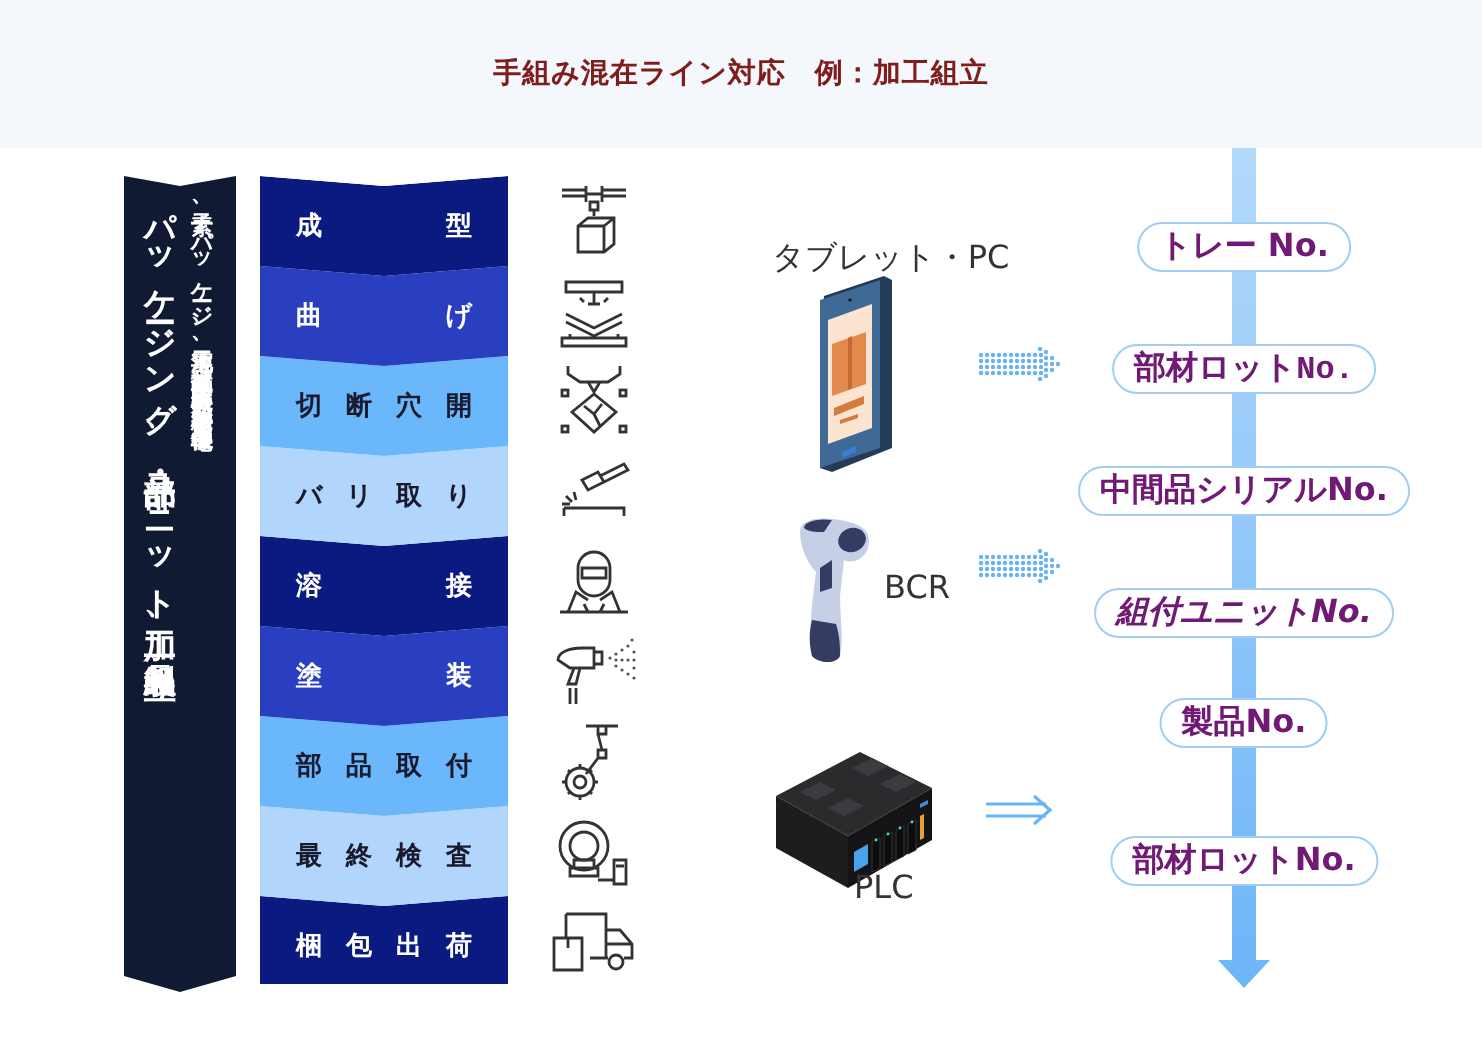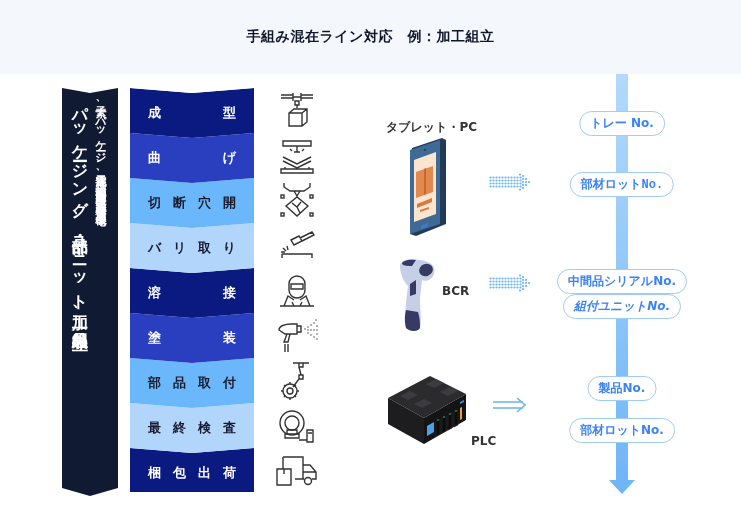--- a/index.html
+++ b/index.html
@@ -1,37 +1,37 @@
 <!DOCTYPE html>
 <html><head>
 <meta charset="utf-8">
 <style>
   * { box-sizing: border-box; margin: 0; padding: 0; }
   body { width: 741px; height: 519px; background: #ffffff; font-family: "DejaVu Sans", "Liberation Sans", sans-serif; position: relative; overflow: hidden; }
   .header { position: absolute; left: 0; top: 0; width: 741px; height: 74px; background: #f4f7fc; display: flex; align-items: center; justify-content: center; }
-  .header-title { font-size: 14px; font-weight: bold; color: #0f172a; letter-spacing: 0.5px; }
+  .header-title { font-size: 14px; font-weight: bold; color: #7f1d1d; letter-spacing: 0.5px; }
 
   .industry { position: absolute; left: 62px; top: 88px; width: 56px; height: 408px; }
   .industry svg.bg { position: absolute; left: 0; top: 0; }
   .industry-main { position: absolute; left: 8px; top: 8px; writing-mode: vertical-rl; font-size: 16px; font-weight: bold; color: #fff; line-height: 20px; letter-spacing: 0.5px; }
   .industry-sub { position: absolute; left: 30px; top: 10px; writing-mode: vertical-rl; font-size: 11px; font-weight: bold; color: #fff; line-height: 16px; letter-spacing: -0.3px; }
 
   .stages { position: absolute; left: 130px; top: 88px; width: 124px; height: 404px; }
   .stages svg { position: absolute; left: 0; top: 0; }
   .stage-label { position: absolute; left: 0; width: 124px; height: 45px; display: flex; align-items: center; justify-content: space-between; padding: 0 18px; font-size: 13px; font-weight: bold; }
   .stage-label span { display: inline-block; }
 
   .icons { position: absolute; left: 274px; top: 88px; width: 46px; }
   .icon-cell { position: absolute; left: 0; width: 46px; height: 45px; display: flex; align-items: center; justify-content: center; }
 
-  .device-label { position: absolute; font-size: 12px; font-weight: bold; color: #333; }
+  .device-label { position: absolute; font-size: 16px; font-weight: normal; color: #333; }
   .device { position: absolute; }
 
   .timeline { position: absolute; left: 616px; top: 74px; width: 12px; height: 420px; }
-  .pill { position: absolute; height: 25px; border: 1.5px solid #9fcdf5; border-radius: 13px; background: #fff; display: flex; align-items: center; justify-content: center; font-size: 12px; font-weight: bold; color: #3b82f6; padding: 0 10px; white-space: nowrap; transform: translateX(-50%); }
+  .pill { position: absolute; height: 25px; border: 1.5px solid #9fcdf5; border-radius: 13px; background: #fff; display: flex; align-items: center; justify-content: center; font-size: 16px; font-weight: bold; color: #701a75; padding: 0 10px; white-space: nowrap; transform: translateX(-50%); }
 </style>
 </head>
 <body>
 
 <div class="header">
   <div class="header-title">手組み混在ライン対応　例：加工組立</div>
 </div>
 
 <div class="industry">
   <svg class="bg" width="56" height="408" viewBox="0 0 56 408">
@@ -345,38 +345,38 @@
     <path d="M41 52 L48 48 L48 58 L41 62 Z" fill="#4aa3e8"></path>
     <path d="M50 47 L54 45 L54 60 L50 62 Z M56 44 L60 42 L60 57 L56 59 Z M62 41 L66 39 L66 54 L62 56 Z M68 38 L72 36 L72 51 L68 53 Z" fill="#0c0c0e" stroke="#333" stroke-width="0.5"></path>
     <circle cx="52" cy="46" r="0.7" fill="#3fe0c0"></circle>
       <circle cx="58" cy="43" r="0.7" fill="#3fe0c0"></circle>
       <circle cx="64" cy="40" r="0.7" fill="#3fe0c0"></circle>
       <circle cx="70" cy="37" r="0.7" fill="#3fe0c0"></circle>
     <path d="M74 34 L76 33 L76 45 L74 46 Z" fill="#e8a03a"></path>
     <path d="M74 28 L78 26 L78 28 L74 30 Z" fill="#3a8ee8"></path>
   </svg>
 </div>
-<div class="device-label" style="left:471px;top:434px">PLC</div>
+<div class="device-label" style="left:427px;top:434px">PLC</div>
 <div class="device" style="left:493px;top:396px">
   <svg width="34" height="18" viewBox="0 0 34 18" fill="none" stroke="#6ab3f5" stroke-width="1.6">
     <path d="M0 6h30 M0 12h30 M24 2l8 7-8 7"></path>
   </svg>
 </div>
 
 <div class="timeline">
   <svg width="26" height="422" viewBox="0 0 26 422" style="position:absolute;left:-7px;top:0">
     <defs>
       <linearGradient id="tlg" x1="0" y1="0" x2="0" y2="1">
         <stop offset="0" id="tl-top" stop-color="#b3d9fb"></stop>
         <stop offset="1" id="tl-bot" stop-color="#6db5f7"></stop>
       </linearGradient>
     </defs>
     <path d="M7 0 H19 V406 H26 L13 420 L0 406 H7 Z" fill="url(#tlg)"></path>
   </svg>
 </div>
 <div id="pills">
     <div class="pill" style="left: 622px; top: 111px;">トレー No.</div>
     <div class="pill" style="left: 622px; top: 172px; font-family: Liberation Mono, monospace;">部材ロットNo.</div>
-    <div class="pill" style="left: 622px; top: 233px; margin-top: 36px;">中間品シリアルNo.</div>
+    <div class="pill" style="left: 622px; top: 233px;">中間品シリアルNo.</div>
     <div class="pill" style="left: 622px; top: 294px; font-style: italic;">組付ユニットNo.</div>
-    <div class="pill" style="left: 622px; top: 376px;">製品No.</div>
+    <div class="pill" style="left: 622px; top: 349px;">製品No.</div>
     <div class="pill" style="left: 622px; top: 418px;">部材ロットNo.</div>
   </div>
 
 </body></html>

